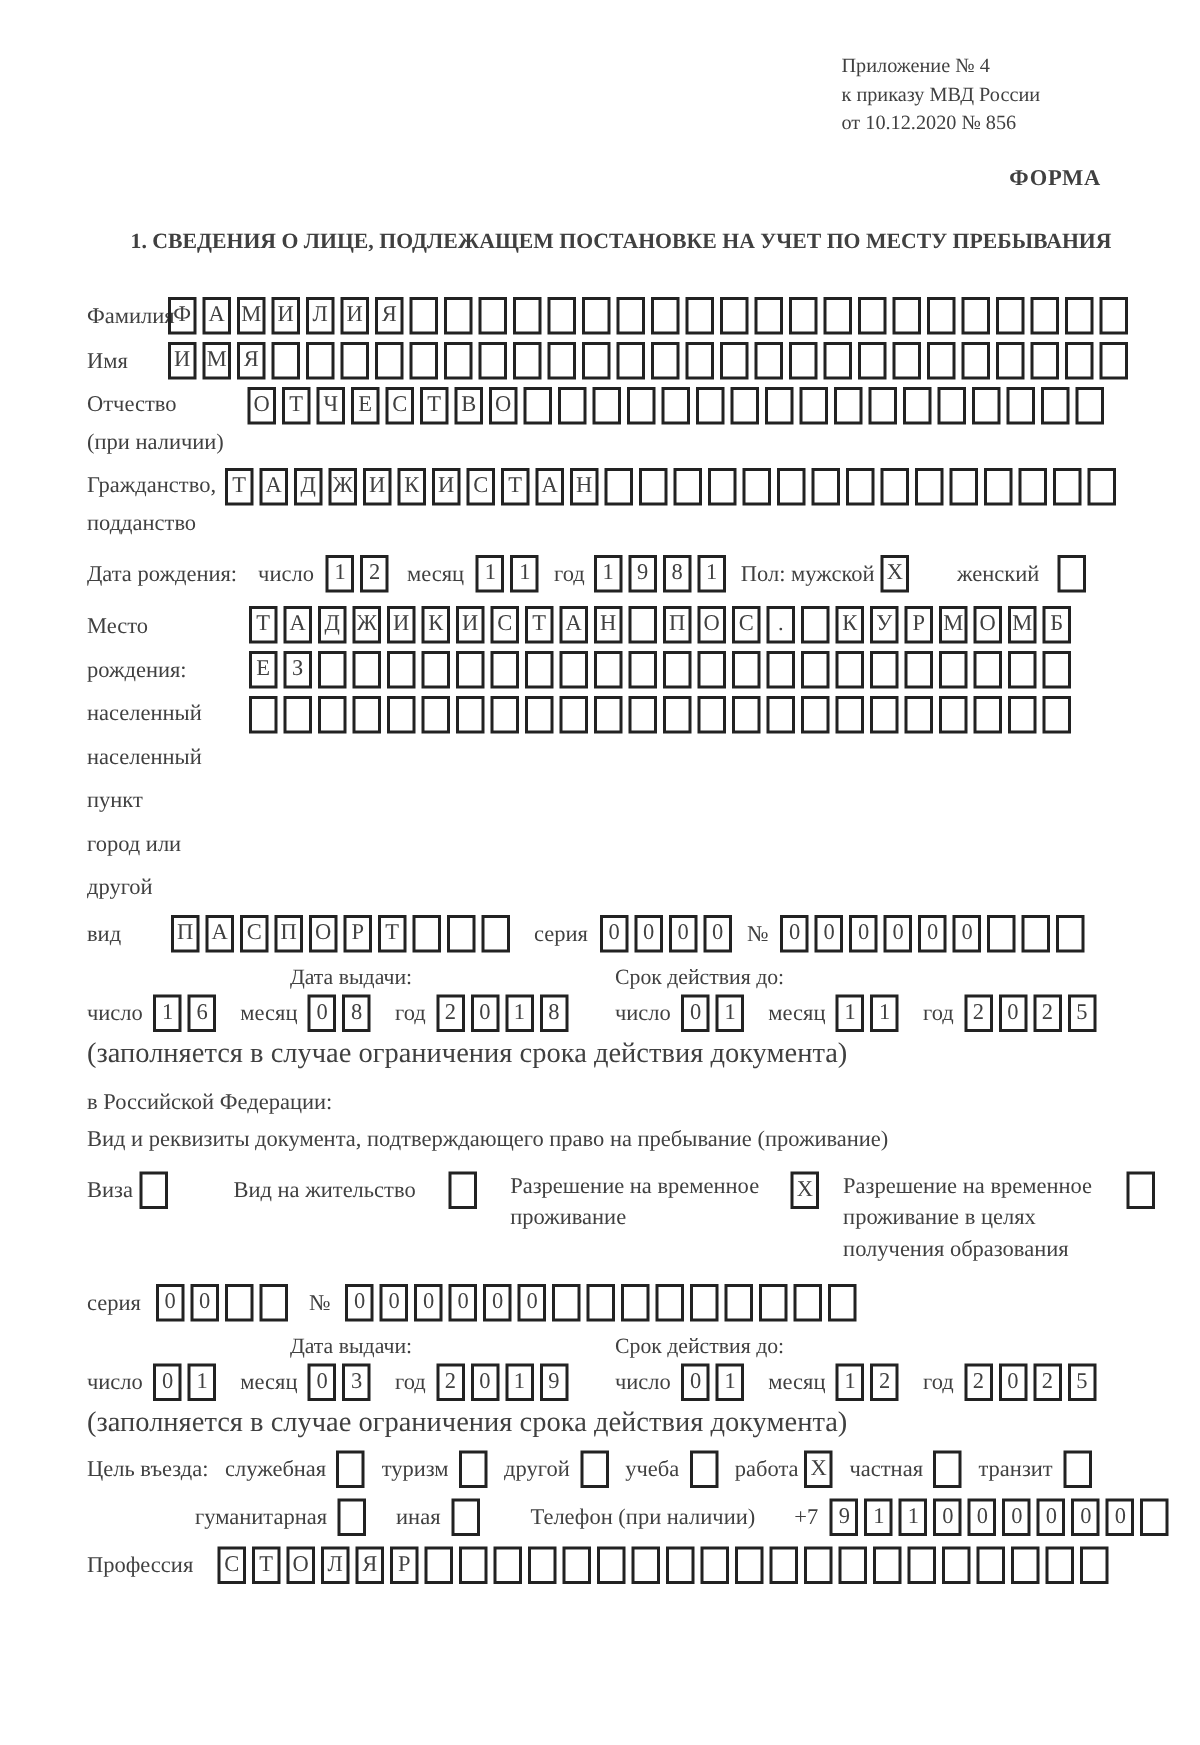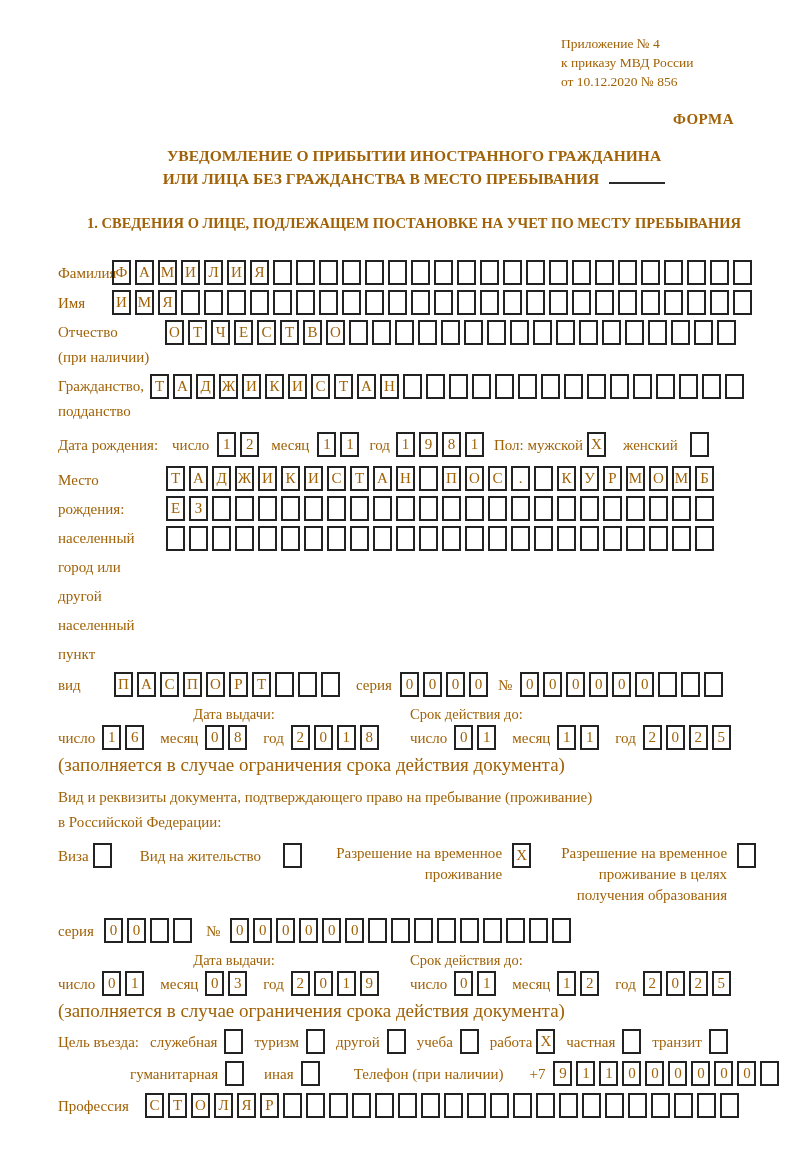--- a/index.html
+++ b/index.html
@@ -1,19 +1,19 @@
 <!DOCTYPE html>
 <html><head>
 <meta charset="utf-8">
 <style>
   *{box-sizing:border-box}
   html,body{margin:0;padding:0;background:#ffffff}
   .page{
     width:800px;height:1163px;background:#fff;overflow:hidden;position:relative;
-    font-family:"Liberation Serif","DejaVu Serif",serif;color:#a16207;
+    font-family:"Liberation Serif","DejaVu Serif",serif;color:#404040;
     padding:34px 30px 0 58px;font-size:15px;
   }
   
   .hdr{width:205px;margin-left:auto;margin-right:4px;font-size:13.5px;line-height:19px}
   .hdr .rev{margin-top:5px;font-size:13px;line-height:18px}
   .forma{font-weight:bold;font-size:15px;text-align:right;margin:20px 36px 0 0;letter-spacing:.5px}
   
   .title{margin-top:16px;text-align:center;font-weight:bold;font-size:15.5px;line-height:23px}
   .blank-line{display:inline-block;width:56px;border-bottom:2px solid #2a2a2a;margin-left:10px;vertical-align:baseline}
   .sec-head{margin-top:25px;text-align:center;font-weight:bold;font-size:14.5px}
@@ -32,43 +32,37 @@
   .dates-head .dh-left{width:352px;text-align:center}
   .dates-head .dh-right{flex:1;text-align:left}
   .dates-row{display:flex;margin-top:2px}
   .dg-left{width:352px;display:flex;align-items:flex-start}
   .dg-right{display:flex;align-items:flex-start}
   .dgroup .lbl{margin-right:7px}
   .dgroup .cells{margin-right:12px}
   .dnote{font-size:19px;margin:3px 0 0 0}
   
   .rvp-row{display:flex;align-items:flex-start;margin-top:8px}
-  .cap{text-align:right;line-height:21px;font-size:15px}
+  .cap{text-align:left;line-height:21px;font-size:15px}
   
   .pp{margin-left:11px}
   .intro{line-height:25px;margin-top:9px}
 </style>
 </head>
 <body>
 
 <div class="page">
 
   <div class="hdr">
     <div>Приложение № 4</div>
     <div>к приказу МВД России</div>
     <div>от 10.12.2020 № 856</div>
   </div>
   <div class="forma">ФОРМА</div>
 
-  <div class="title">
-    <div>УВЕДОМЛЕНИЕ О ПРИБЫТИИ ИНОСТРАННОГО ГРАЖДАНИНА</div>
-    <div>
-      <span>ИЛИ ЛИЦА БЕЗ ГРАЖДАНСТВА В МЕСТО ПРЕБЫВАНИЯ</span><span class="blank-line"></span>
-    </div>
-  </div>
 
   <div class="sec-head">1. СВЕДЕНИЯ О ЛИЦЕ, ПОДЛЕЖАЩЕМ ПОСТАНОВКЕ НА УЧЕТ ПО МЕСТУ ПРЕБЫВАНИЯ</div>
 
   <div class="frow" style="margin-top:28px">
     <span class="lbl" style="width:54px">Фамилия</span>
     <span class="cells">
         <span class="cell">Ф</span>
         <span class="cell">А</span>
         <span class="cell">М</span>
         <span class="cell">И</span>
@@ -216,30 +210,30 @@
       </span>
     <span class="lbl" style="margin-left:6px;margin-right:6px">год</span>
     <span class="cells">
         <span class="cell">1</span>
         <span class="cell">9</span>
         <span class="cell">8</span>
         <span class="cell">1</span>
       </span>
     <span class="lbl" style="margin-left:6px">Пол: мужской</span>
     <span class="cbox" style="margin-left:4px">X</span>
-    <span class="lbl" style="margin-left:17px">женский</span>
+    <span class="lbl" style="margin-left:32px">женский</span>
     <span class="cbox" style="margin-left:12px"></span>
   </div>
 
   <div class="frow rowgap">
     <div class="lblcol" style="width:108px;line-height:29px">
       <div>Место рождения:</div>
       <div>населенный</div>
+      <div>населенный пункт</div>
       <div>город или другой</div>
-      <div>населенный пункт</div>
     </div>
     <div>
       <div class="cells" style="margin-bottom:5px">
           <span class="cell">Т</span>
           <span class="cell">А</span>
           <span class="cell">Д</span>
           <span class="cell">Ж</span>
           <span class="cell">И</span>
           <span class="cell">К</span>
           <span class="cell">И</span>
@@ -392,28 +386,28 @@
           <span class="cell">2</span>
           <span class="cell">0</span>
           <span class="cell">2</span>
           <span class="cell">5</span>
         </span>
     </div>
   </div>
   <div class="dnote">(заполняется в случае ограничения срока действия документа)</div>
 
   <div class="intro">
+    <div>в Российской Федерации:</div>
     <div>Вид и реквизиты документа, подтверждающего право на пребывание (проживание)</div>
-    <div>в Российской Федерации:</div>
   </div>
 
   <div class="rvp-row">
     <span class="lbl">Виза</span>
     <span class="cbox" style="margin-left:4px"></span>
-    <span class="lbl" style="margin-left:28px">Вид на жительство</span>
+    <span class="lbl" style="margin-left:44px">Вид на жительство</span>
     <span class="cbox" style="margin-left:22px"></span>
     <div class="cap" style="width:178px;margin-left:22px">Разрешение на временное проживание</div>
     <span class="cbox" style="margin-left:10px">X</span>
     <div class="cap" style="width:180px;margin-left:16px">Разрешение на временное проживание в целях получения образования</div>
     <span class="cbox" style="margin-left:10px"></span>
   </div>
 
   <div class="frow" style="margin-top:12px">
     <span class="lbl" style="margin-right:10px">серия</span>
     <span class="cells">

